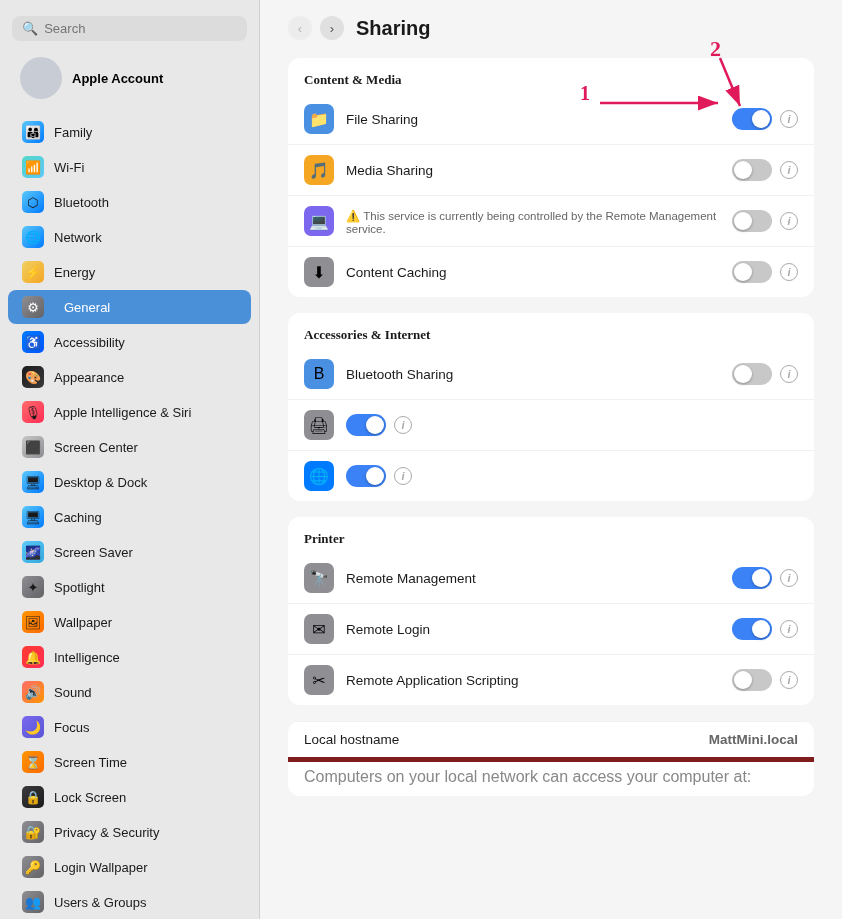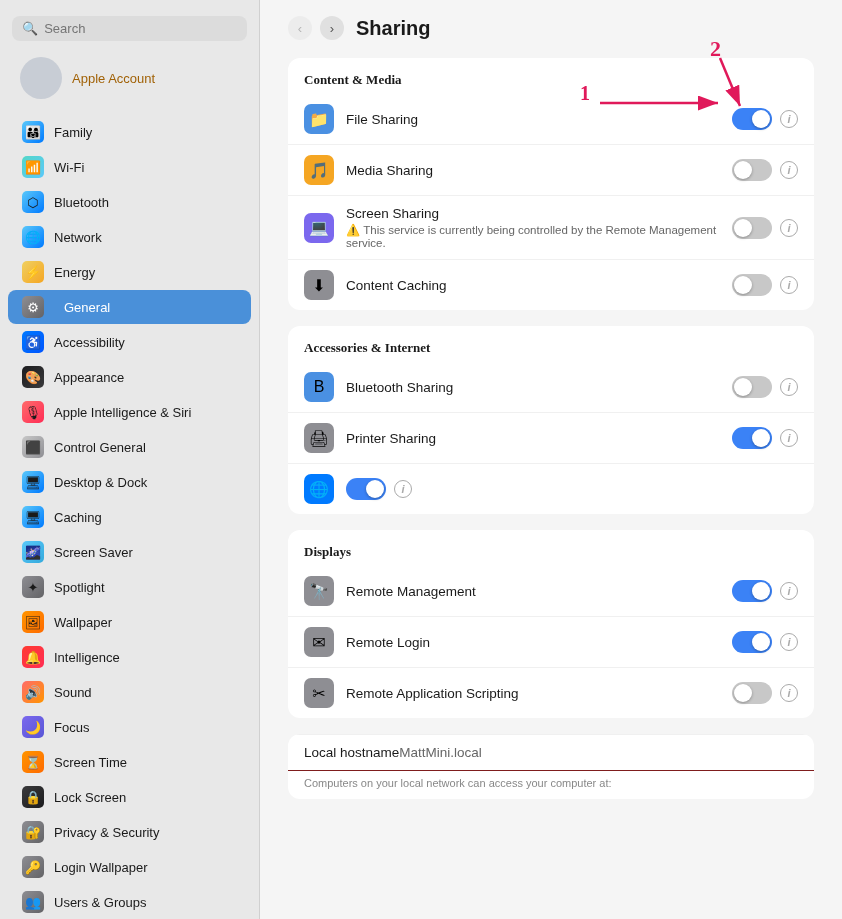--- a/index.html
+++ b/index.html
@@ -54,22 +54,22 @@
       cursor: pointer;
     }
     .avatar-placeholder {
       width: 42px;
       height: 42px;
       background: #c8cdd5;
       border-radius: 50%;
     }
     .account-label {
       font-size: 13px;
-      color: #a16207;
-      font-weight: 400;
+      color: #000000;
+      font-weight: 700;
     }
 
     .sidebar-section { margin-bottom: 4px; }
 
     .sidebar-item {
       display: flex;
       align-items: center;
       gap: 10px;
       padding: 6px 14px;
       cursor: pointer;
@@ -226,27 +226,27 @@
       justify-content: center;
       font-size: 11px;
       color: #aaa;
       font-style: italic;
       font-weight: 600;
     }
 
     .hostname-row {
       display: flex;
       align-items: center;
-      justify-content: flex-start;
+      justify-content: space-between;
       padding: 10px 16px;
       border-top: 1px solid #f0f0f0;
       font-size: 13.5px;
     }
     .hostname-label { color: #1a1a1a; font-weight: 400; }
-    .hostname-value { color: #666; }
+    .hostname-value { color: #666; font-weight: bold; }
   </style>
 </head>
 <body>
 
 <div class="sidebar">
   <div class="search-bar">
     <span style="color:#888;font-size:13px;">🔍</span>
     <input type="text" placeholder="Search" style="">
   </div>
 
@@ -287,21 +287,21 @@
       <div class="sidebar-item">
         <div class="item-icon" style="background: linear-gradient(135deg, rgb(28, 28, 30), rgb(58, 58, 60));">🎨</div>
         <span class="item-label">Appearance</span>
       </div>
       <div class="sidebar-item">
         <div class="item-icon" style="background: linear-gradient(135deg, rgb(255, 107, 107), rgb(255, 45, 85));">🎙</div>
         <span class="item-label">Apple Intelligence &amp; Siri</span>
       </div>
       <div class="sidebar-item">
         <div class="item-icon" style="background: linear-gradient(135deg, rgb(200, 200, 200), rgb(142, 142, 147));">⬛</div>
-        <span class="item-label">Control General</span>
+        <span class="item-label">Screen Center</span>
       </div>
       <div class="sidebar-item">
         <div class="item-icon" style="background: linear-gradient(135deg, rgb(90, 200, 250), rgb(0, 122, 255));">🖥</div>
         <span class="item-label">Desktop &amp; Dock</span>
       </div>
       <div class="sidebar-item">
         <div class="item-icon" style="background: linear-gradient(135deg, rgb(90, 200, 250), rgb(0, 122, 255));">🖥</div>
         <span class="item-label">Caching</span>
       </div>
       <div class="sidebar-item">
@@ -382,21 +382,20 @@
           <div class="setting-controls">
             <div class="toggle off">
               <div class="toggle-knob"></div>
             </div>
             <button class="info-btn">i</button>
           </div>
         </div>
         <div class="setting-row">
           <div class="setting-icon" style="background: rgb(123, 104, 238);">💻</div>
           <div class="setting-info">
-            <div class="setting-name">Screen Sharing</div>
             <div class="warning-text">⚠️ This service is currently being controlled by the Remote Management service.</div>
           </div>
           <div class="setting-controls">
             <div class="toggle off">
               <div class="toggle-knob"></div>
             </div>
             <button class="info-btn">i</button>
           </div>
         </div>
         <div class="setting-row">
@@ -421,42 +420,39 @@
           </div>
           <div class="setting-controls">
             <div class="toggle off">
               <div class="toggle-knob"></div>
             </div>
             <button class="info-btn">i</button>
           </div>
         </div>
         <div class="setting-row">
           <div class="setting-icon" style="background: rgb(142, 142, 147);">🖨</div>
-          <div class="setting-info">
-            <div class="setting-name">Printer Sharing</div>
-          </div>
           <div class="setting-controls">
             <div class="toggle on">
               <div class="toggle-knob"></div>
             </div>
             <button class="info-btn">i</button>
           </div>
         </div>
         <div class="setting-row">
           <div class="setting-icon" style="background: rgb(0, 122, 255);">🌐</div>
           <div class="setting-controls">
             <div class="toggle on">
               <div class="toggle-knob"></div>
             </div>
             <button class="info-btn">i</button>
           </div>
         </div>
       </div>
       <div class="section">
-        <div class="section-title">Displays</div>
+        <div class="section-title">Printer</div>
         <div class="setting-row" style="border-top: none;">
           <div class="setting-icon" style="background: rgb(142, 142, 147);">🔭</div>
           <div class="setting-info">
             <div class="setting-name">Remote Management</div>
           </div>
           <div class="setting-controls">
             <div class="toggle on">
               <div class="toggle-knob"></div>
             </div>
             <button class="info-btn">i</button>
@@ -487,21 +483,21 @@
           </div>
         </div>
       </div>
     </div>
 
   <div class="section">
     <div class="hostname-row">
       <span class="hostname-label">Local hostname</span>
       <span class="hostname-value">MattMini.local</span>
     </div>
-    <div style="padding: 6px 16px 10px 16px; font-size: 11px; color: #888; border-top: 1px solid #7f1d1d;">
+    <div style="padding: 6px 16px 10px 16px; font-size: 16px; color: #888; border-top: 5px solid #7f1d1d;">
       <span>Computers on your local network can access your computer at:</span>
     </div>
   </div>
 
   <div style="position:absolute; top:0; left:0; width:100%; height:100%; pointer-events:none;">
 
     <div style="position:absolute; top:82px; left:320px; color:#e0195a; font-size:20px; font-weight:700; font-family:Georgia,serif;">
       <span>1</span>
     </div>
 

